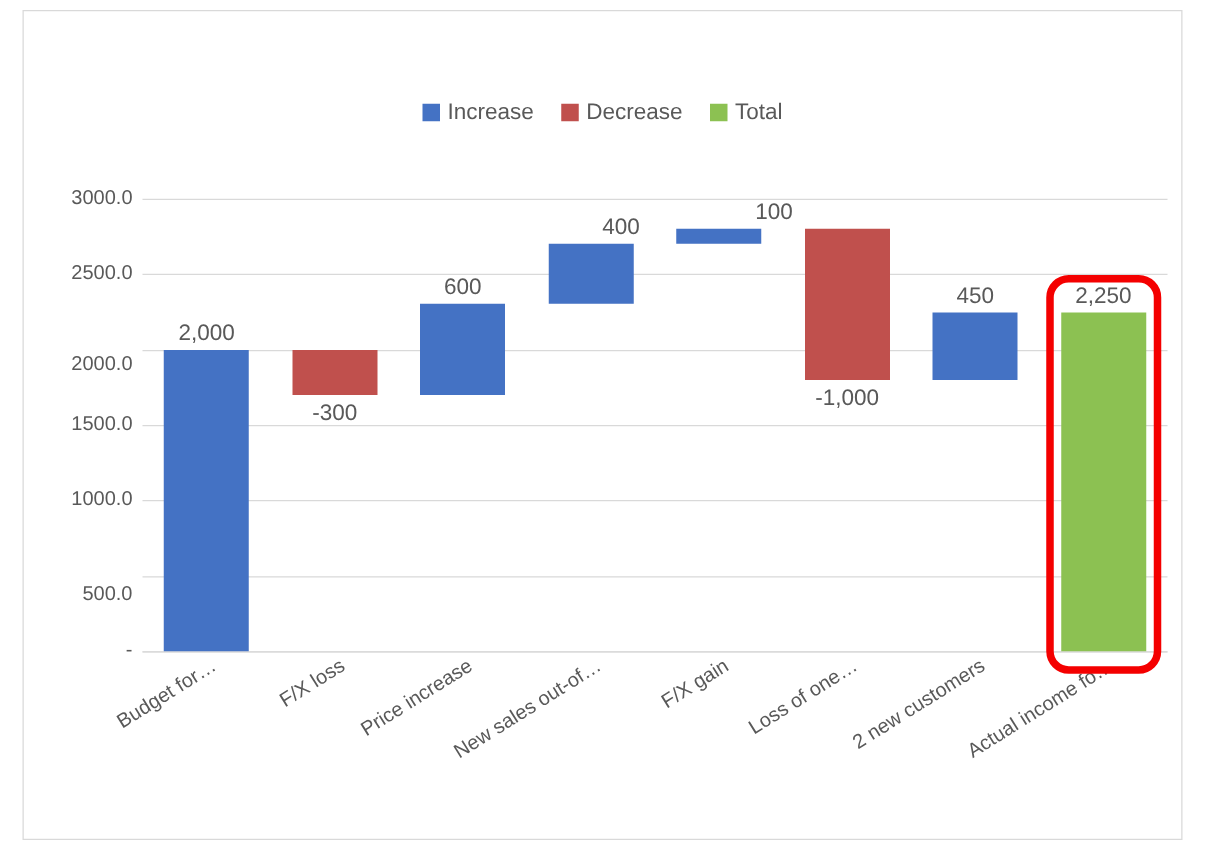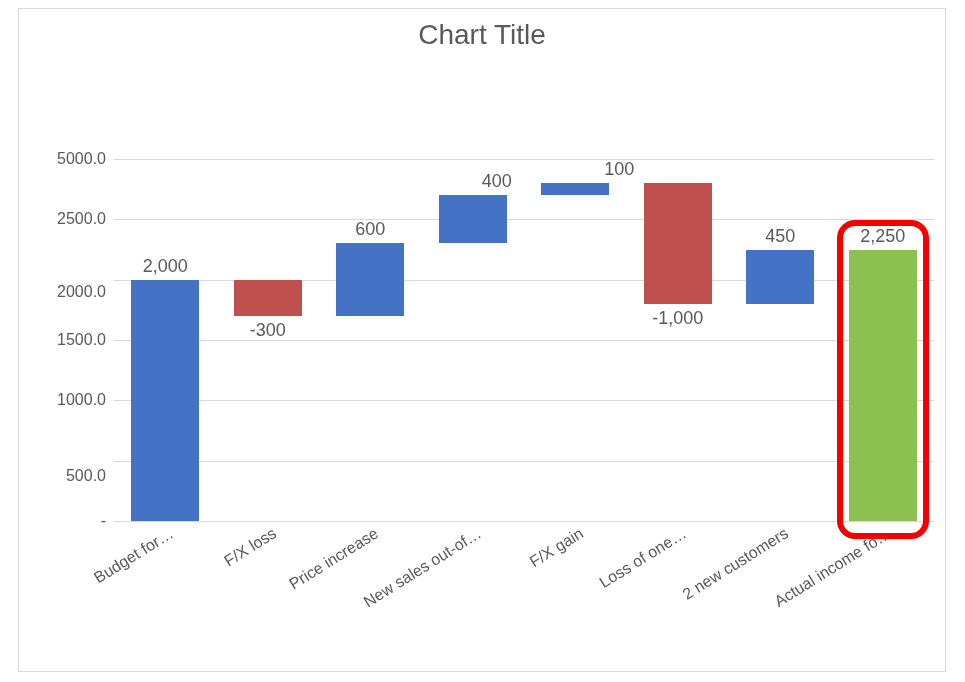--- a/index.html
+++ b/index.html
@@ -108,38 +108,51 @@
     position: absolute;
     border: 6px solid #f40000;
     border-radius: 18px;
     box-sizing: border-box;
   }
 </style>
 </head>
 <body>
 
 <div class="chart-frame">
-  <div class="chart-title">Chart Title</div>
 
+  <div class="legend">
+    <div class="legend-item">
+      <span class="swatch" style="background: rgb(68, 114, 196);"></span>
+      <span>Increase</span>
+    </div>
+    <div class="legend-item">
+      <span class="swatch" style="background: rgb(192, 80, 77);"></span>
+      <span>Decrease</span>
+    </div>
+    <div class="legend-item">
+      <span class="swatch" style="background: rgb(140, 193, 82);"></span>
+      <span>Total</span>
+    </div>
+  </div>
 
   <div class="plot" id="plot">
       <div class="grid-line" style="top: 362px;"></div>
       <div class="y-tick" style="top: 362px;">-</div>
       <div class="grid-line" style="top: 301.667px;"></div>
       <div class="y-tick" style="top: 317px;">500.0</div>
       <div class="grid-line" style="top: 241.333px;"></div>
       <div class="y-tick" style="top: 241.333px;">1000.0</div>
       <div class="grid-line" style="top: 181px;"></div>
       <div class="y-tick" style="top: 181px;">1500.0</div>
       <div class="grid-line" style="top: 120.667px;"></div>
       <div class="y-tick" style="top: 133px;">2000.0</div>
       <div class="grid-line" style="top: 60.3333px;"></div>
       <div class="y-tick" style="top: 60.3333px;">2500.0</div>
       <div class="grid-line" style="top: 0px;"></div>
-      <div class="y-tick" style="top: 0px;">5000.0</div>
+      <div class="y-tick" style="top: 0px;">3000.0</div>
       <div class="col" style="left: 17.425px; width: 67.65px;">
         <div class="bar" style="top: 120.667px; height: 241.333px; background: rgb(68, 114, 196);"></div>
         <div class="bar-label" style="top: 96.6667px;">2,000</div>
         <div class="x-tick" style="top: 100%;">Budget for…</div>
       </div>
       <div class="col" style="left: 119.925px; width: 67.65px;">
         <div class="bar" style="top: 120.667px; height: 36.2px; background: rgb(192, 80, 77);"></div>
         <div class="bar-label" style="top: 160.867px;">-300</div>
         <div class="x-tick" style="top: 100%;">F/X loss</div>
       </div>

